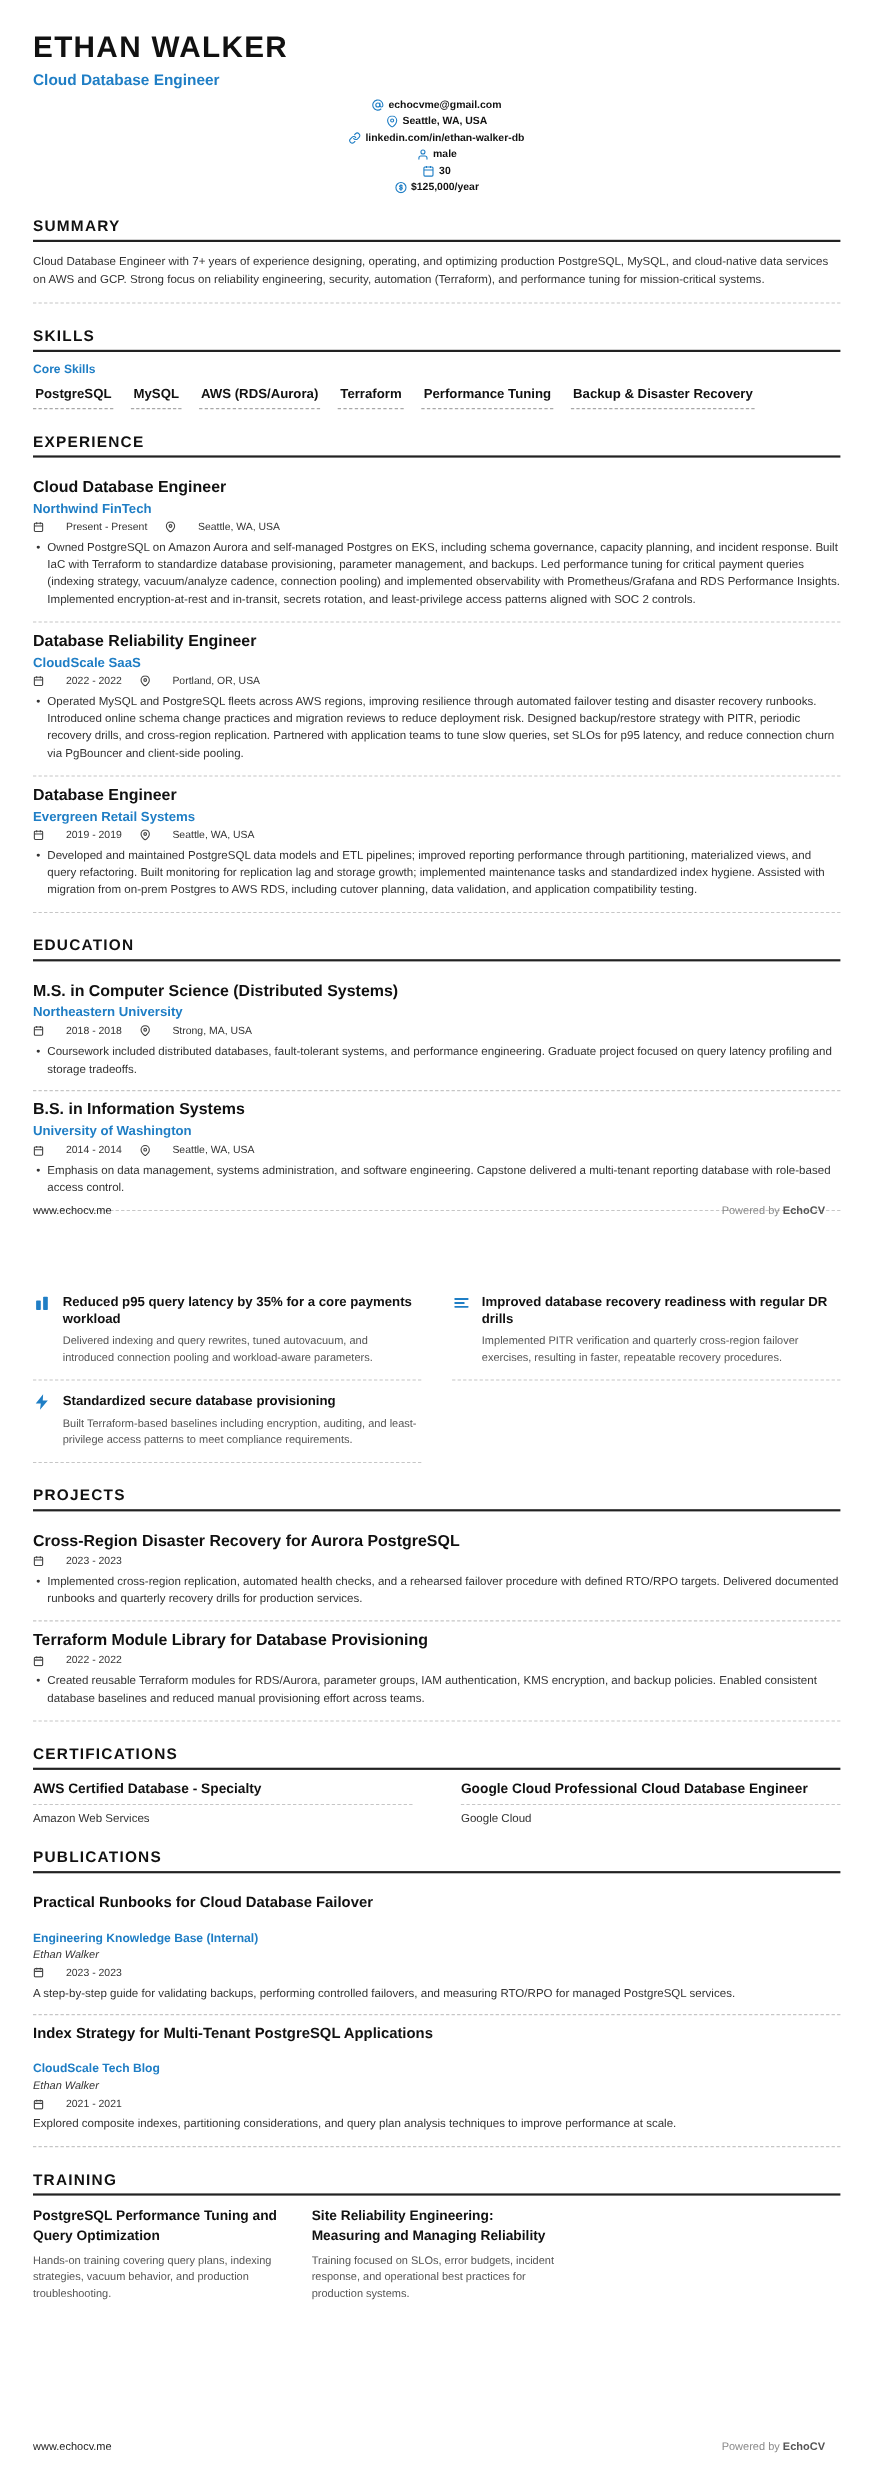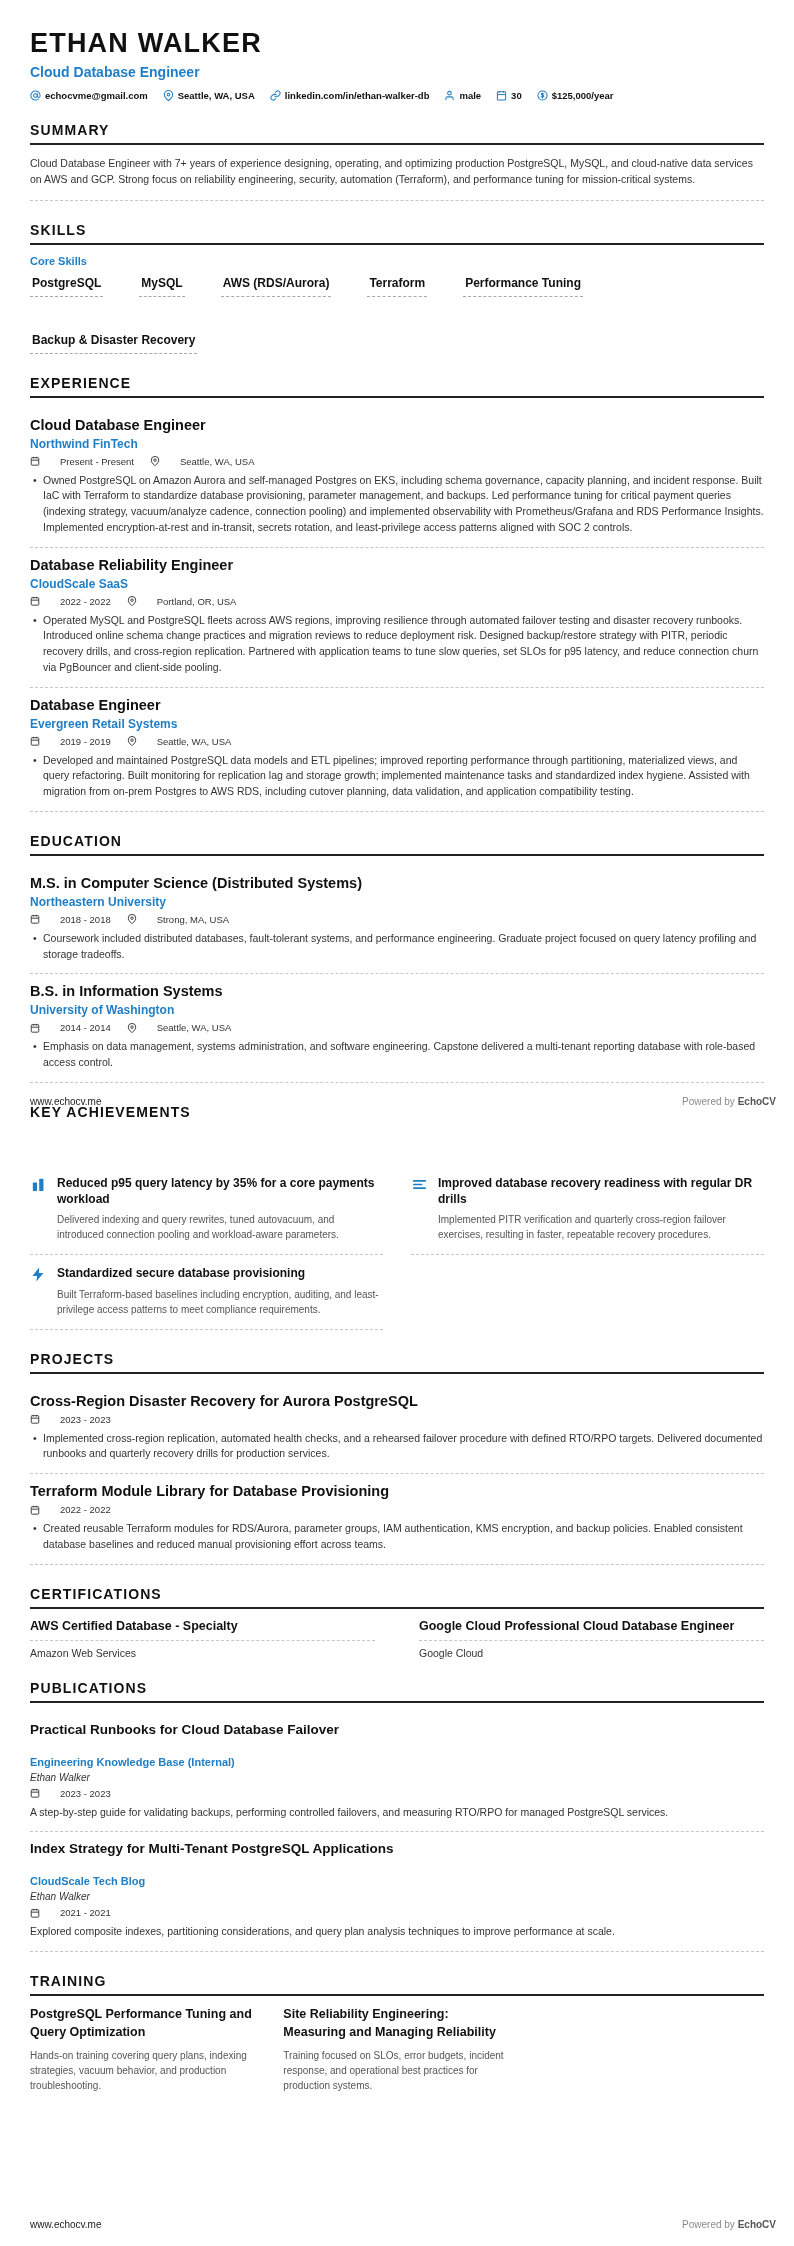--- a/index.html
+++ b/index.html
@@ -3,46 +3,46 @@
 <meta charset="utf-8">
 <style>
   :root{ --accent:#1f7ec5; --ink:#111; --body:#333; --muted:#555; --dash:#c6c6c6; }
   html,body{margin:0;padding:0;background:#fff;}
   body{font-family:"Liberation Sans",sans-serif;color:var(--ink);width:794px;}
   .page{width:794px;height:1123px;position:relative;padding:26px 30px 40px;box-sizing:border-box;overflow:hidden;background:#fff;}
 
   
   .name{font-size:27px;font-weight:800;letter-spacing:1.2px;margin:2px 0 0;}
   .role{margin-top:5px;font-size:14px;font-weight:700;color:var(--accent);}
-  .contacts{display:flex;gap:15px;margin-top:10px;align-items:center;font-size:9.5px;font-weight:700;flex-wrap:wrap;}
+  .contacts{display:flex;gap:4px;margin-top:10px;align-items:center;font-size:9.5px;font-weight:700;flex-wrap:wrap;flex-direction:column;}
   .contact{display:flex;align-items:center;gap:4px;}
   .cic{color:var(--accent);display:inline-flex;align-items:center;}
 
   
   .section{margin-top:21px;}
   .sec-title{font-size:14px;font-weight:800;letter-spacing:1.1px;border-bottom:2px solid #222;padding-bottom:5px;margin:0 0 10px;}
   .summary-text{font-size:10.5px;color:var(--body);line-height:1.55;margin:0;padding-bottom:12px;border-bottom:1px dashed var(--dash);}
 
   
   .skill-group{font-size:11px;font-weight:700;color:var(--accent);margin-bottom:9px;}
-  .tags{display:flex;gap:36px;flex-wrap:wrap;}
+  .tags{display:flex;gap:16px;flex-wrap:wrap;}
   .tag{font-size:12px;font-weight:700;padding:0 2px 6px;border-bottom:1px dashed #a9a9a9;}
 
   
   .entry{padding:9px 0 11px;border-bottom:1px dashed var(--dash);}
   .entry-title{font-size:14.5px;font-weight:800;margin:0;}
   .entry-sub{font-size:12px;font-weight:700;color:var(--accent);margin-top:4px;}
   .meta{display:flex;gap:16px;margin-top:5px;font-size:9.5px;color:var(--body);align-items:center;}
   .meta-item{display:flex;align-items:center;gap:20px;}
   .mic{color:#444;display:inline-flex;align-items:center;}
   .bullet{margin-top:6px;font-size:10.5px;line-height:1.5;color:var(--body);padding-left:13px;position:relative;}
   .bullet::before{content:"\2022";position:absolute;left:3px;top:0;}
 
   
-  .page-footer{position:absolute;left:30px;right:18px;bottom:16px;display:flex;justify-content:space-between;align-items:center;font-size:10px;color:#222;}
+  .page-footer{position:absolute;left:30px;right:44px;bottom:16px;display:flex;justify-content:space-between;align-items:center;font-size:10px;color:#222;}
   .powered{color:#8a8a8a;font-size:10px;}
   .powered .brand{color:#555;font-weight:700;}
 
   
   .ach-grid{display:grid;grid-template-columns:1fr 1fr;column-gap:28px;}
   .ach{display:flex;gap:10px;padding:10px 0 12px;border-bottom:1px dashed var(--dash);align-items:flex-start;}
   .ach-icon{flex:0 0 auto;color:var(--accent);margin-top:1px;display:inline-flex;}
   .ach-title{font-size:12px;font-weight:800;line-height:1.35;}
   .ach-text{margin-top:5px;font-size:10px;color:var(--muted);line-height:1.5;}
 

